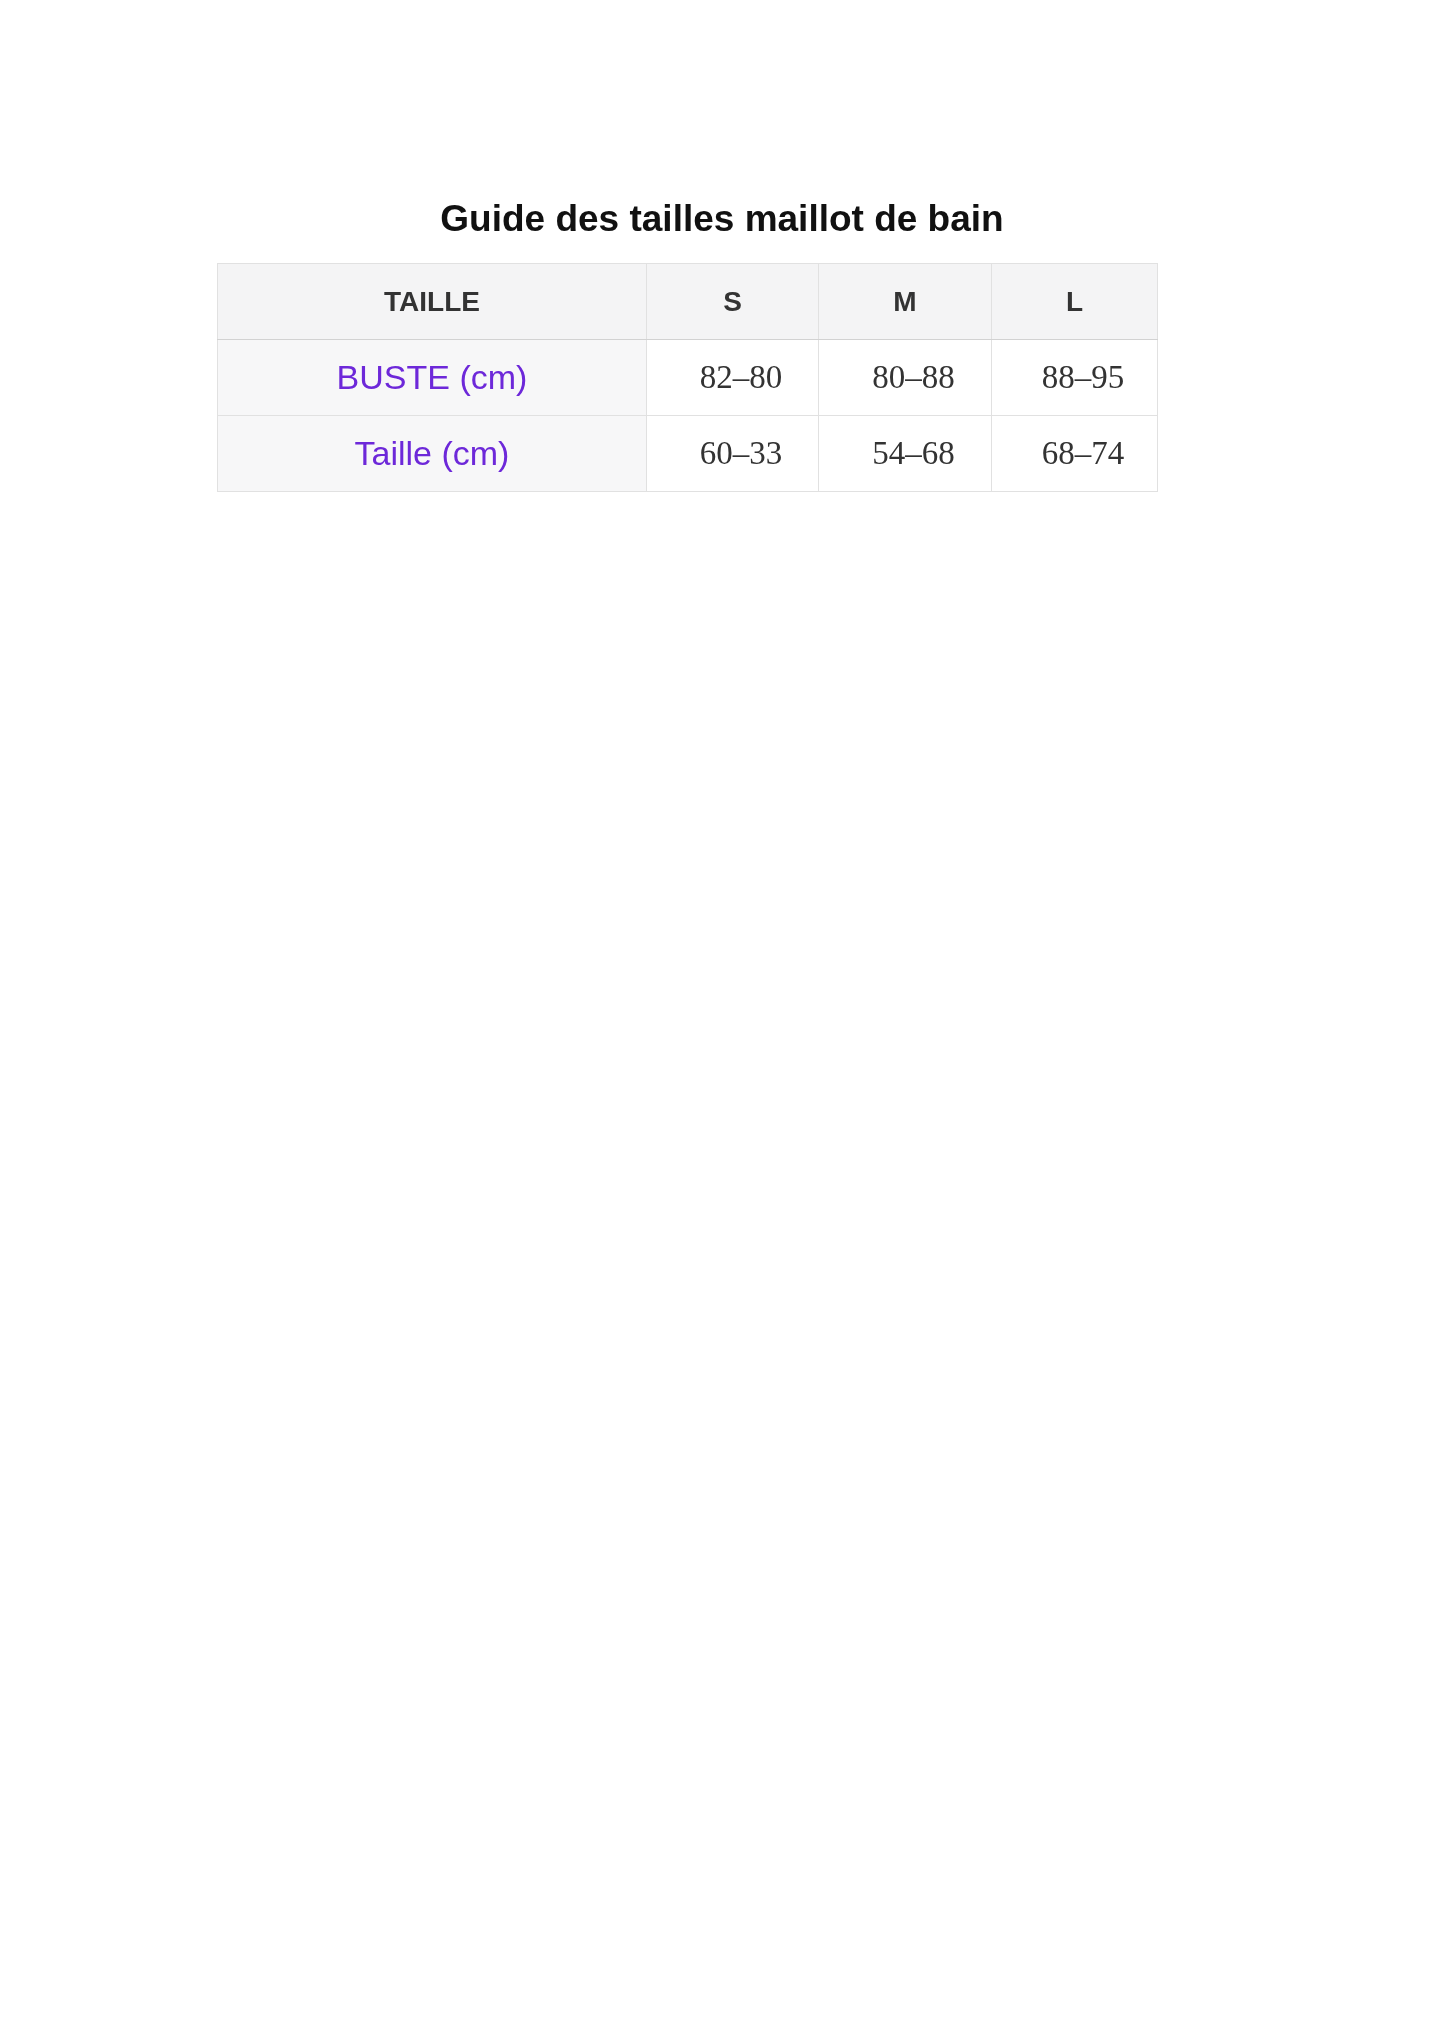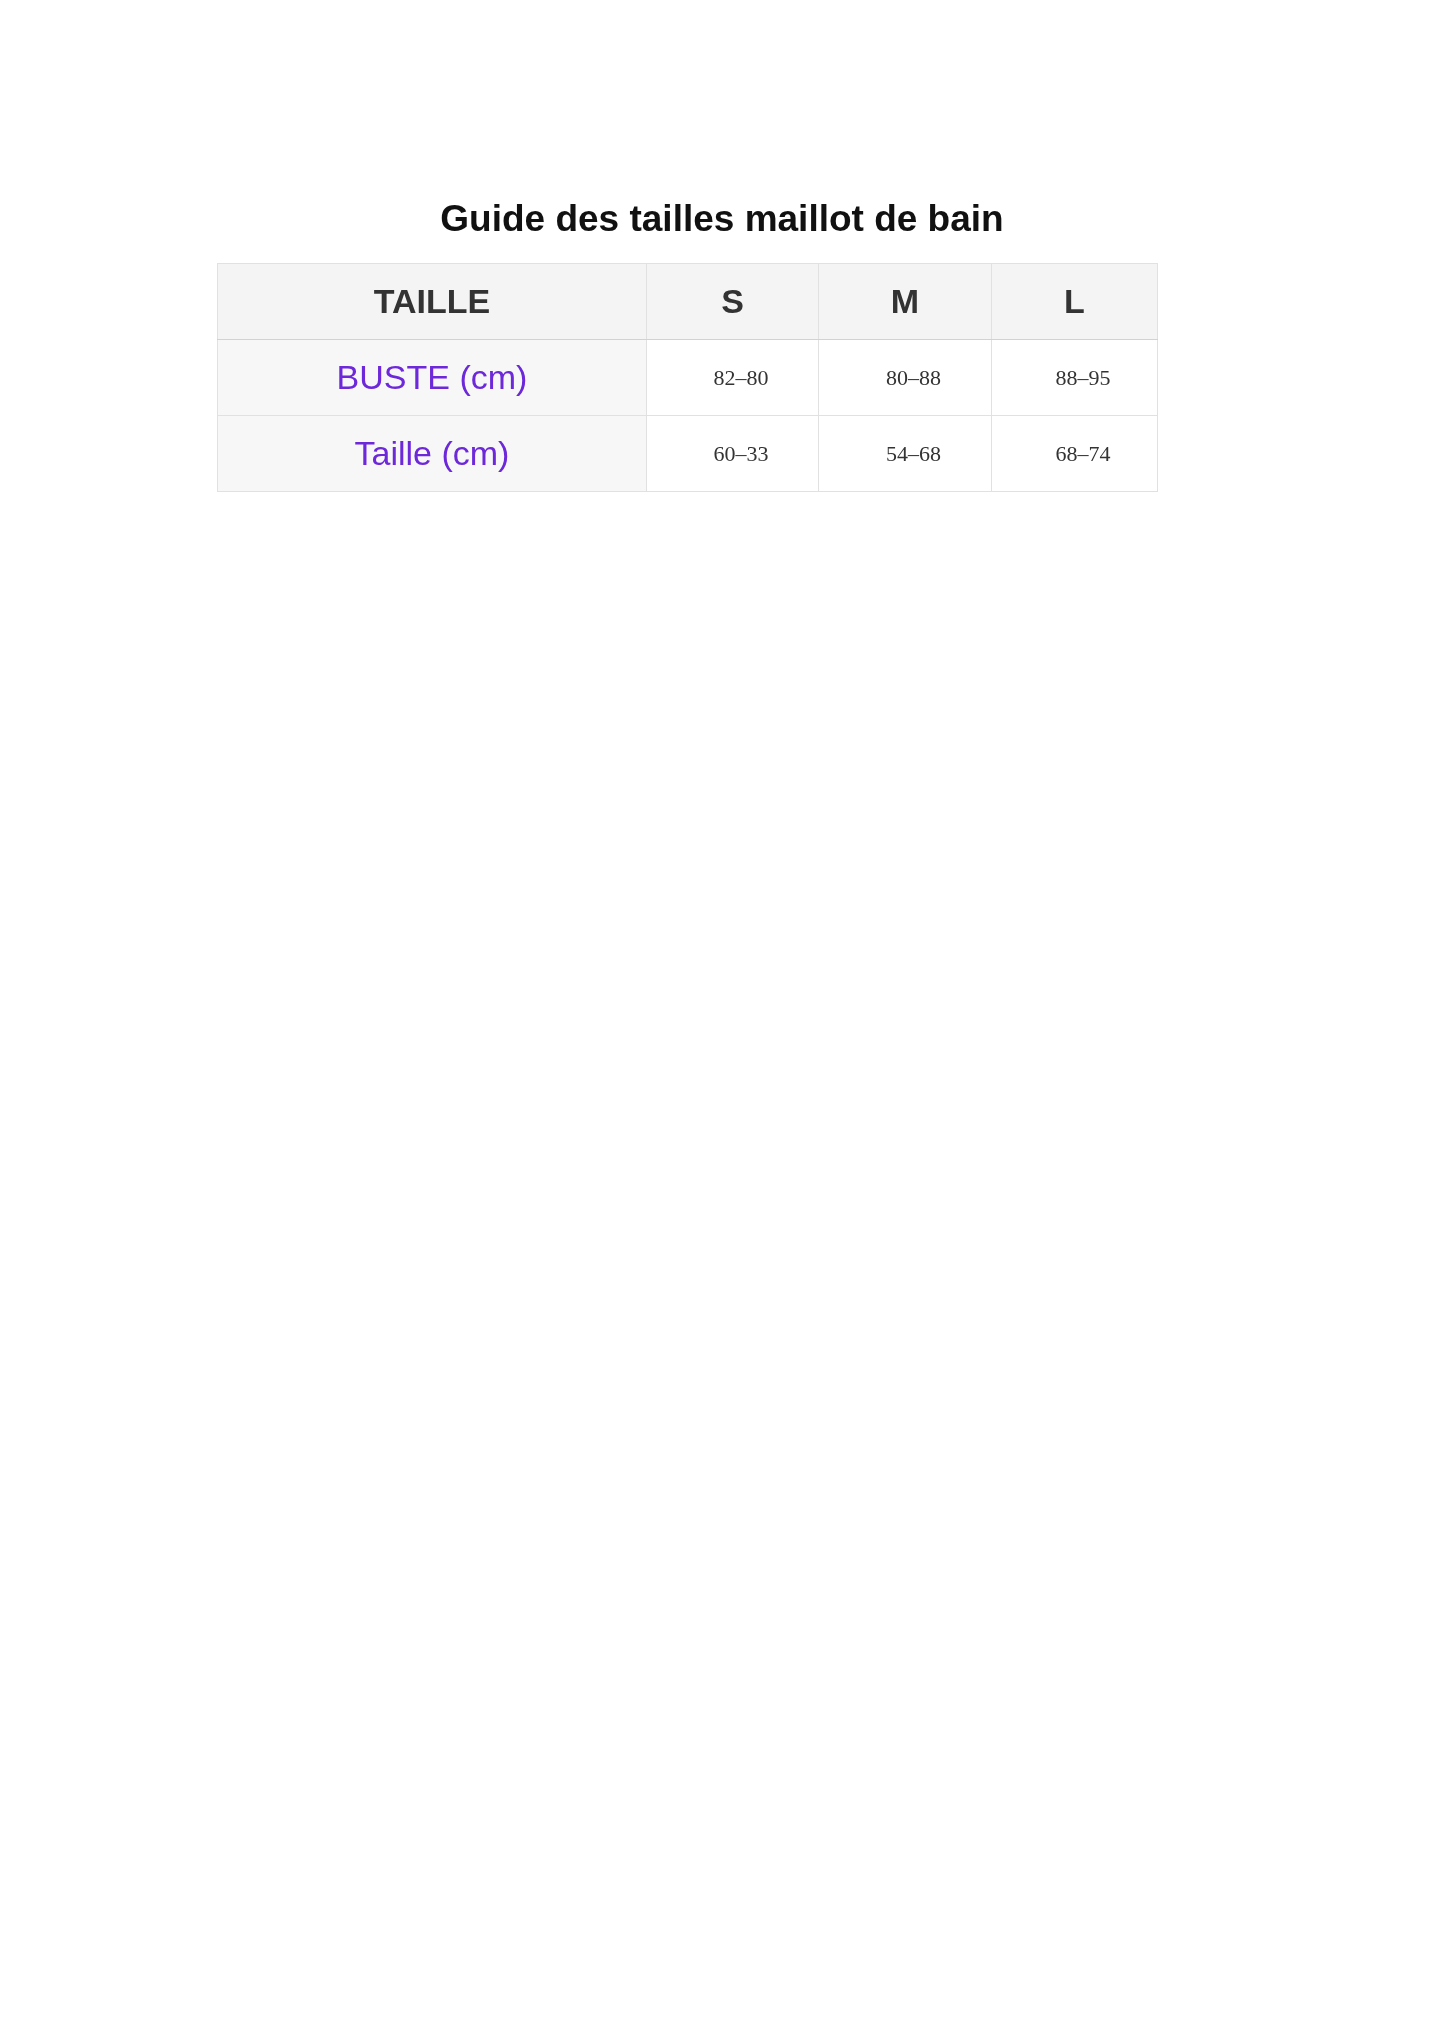--- a/index.html
+++ b/index.html
@@ -41,34 +41,34 @@
   }
   .size-table th,
   .size-table td {
     border: 1px solid #e1e1e1;
     text-align: center;
     vertical-align: middle;
     padding: 0;
   }
   .size-table thead th {
     background: #f4f4f5;
-    font-size: 34px;
+    font-size: 28px;
     font-weight: bold;
     color: #333333;
     border-bottom: 1px solid #d2d2d2;
   }
   .size-table td.row-label {
     background: #f7f7f8;
     font-size: 34px;
     color: #6d28d9;
   }
   .size-table td.val {
     background: #ffffff;
     font-family: "Liberation Serif", serif;
-    font-size: 22px;
+    font-size: 33px;
     color: #333333;
     padding-left: 17px;
   }
 </style>
 </head>
 <body>
 
 <div class="page">
 
   <h1 class="title">Guide des tailles maillot de bain</h1>

